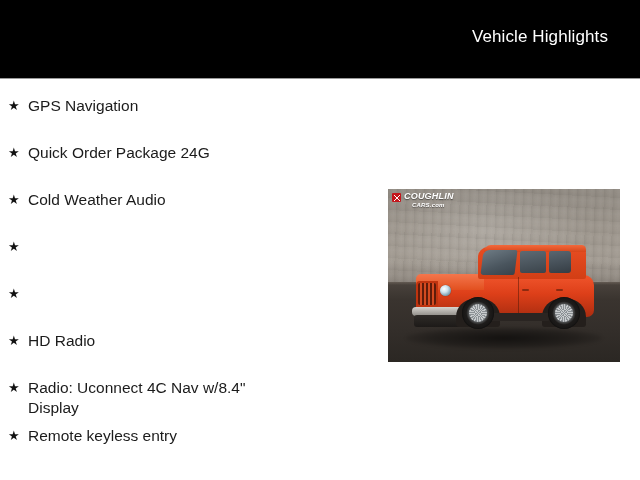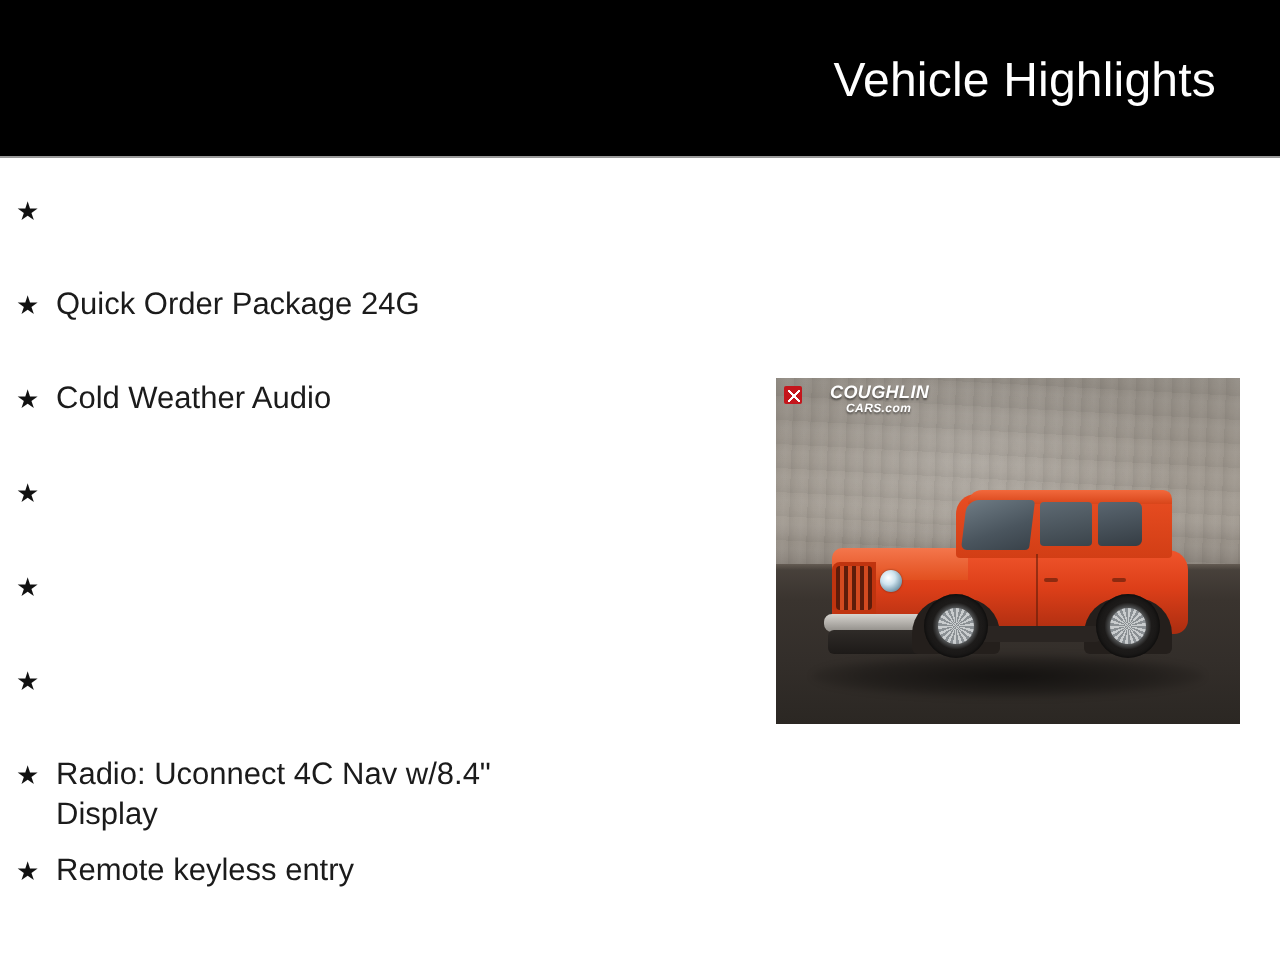--- a/index.html
+++ b/index.html
@@ -23,21 +23,21 @@
     width: 640px;
     height: 78px;
     background: #000000;
     box-sizing: border-box;
   }
   #header-title {
     position: absolute;
     right: 32px;
     top: 27px;
     color: #ffffff;
-    font-size: 24px;
+    font-size: 17px;
     font-weight: 400;
     letter-spacing: 0.1px;
     white-space: nowrap;
   }
   #header-rule {
     position: absolute;
     left: 0;
     top: 78px;
     width: 640px;
     height: 1px;
@@ -321,21 +321,21 @@
   #handle-1 { left: 112px; }
   #handle-2 { left: 146px; }
 
   
   #photo-watermark {
     position: absolute;
     left: 4px;
     top: 3px;
     display: flex;
     align-items: flex-start;
-    gap: 14px;
+    gap: 3px;
   }
   #watermark-mark {
     width: 9px;
     height: 9px;
     margin-top: 1px;
     background: #c4161c;
     border-radius: 1px;
     position: relative;
     flex: 0 0 auto;
   }
@@ -376,37 +376,39 @@
 <body>
 
 <div id="header-bar">
   <div id="header-title">Vehicle Highlights</div>
 </div>
 <div id="header-rule"></div>
 
 <ul id="highlights-list">
   <li class="highlight-item">
     <span class="highlight-bullet">★</span>
+    <span class="highlight-label">GPS Navigation</span>
   </li>
   <li class="highlight-item">
     <span class="highlight-bullet">★</span>
     <span class="highlight-label">Quick Order Package 24G</span>
   </li>
   <li class="highlight-item">
     <span class="highlight-bullet">★</span>
     <span class="highlight-label">Cold Weather Audio</span>
   </li>
   <li class="highlight-item">
     <span class="highlight-bullet">★</span>
   </li>
   <li class="highlight-item">
     <span class="highlight-bullet">★</span>
   </li>
   <li class="highlight-item">
     <span class="highlight-bullet">★</span>
+    <span class="highlight-label">HD Radio</span>
   </li>
   <li class="highlight-item">
     <span class="highlight-bullet">★</span>
     <span class="highlight-label">Radio: Uconnect 4C Nav w/8.4"
 Display</span>
   </li>
   <li class="highlight-item">
     <span class="highlight-bullet">★</span>
     <span class="highlight-label">Remote keyless entry</span>
   </li>

